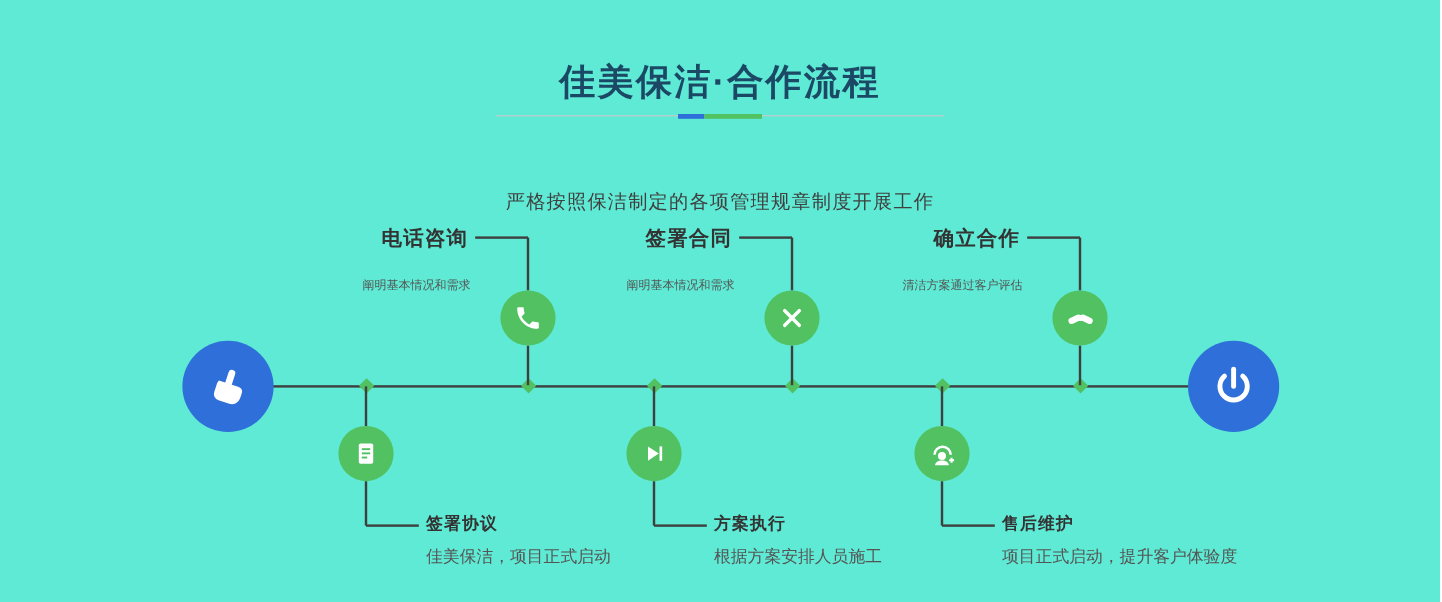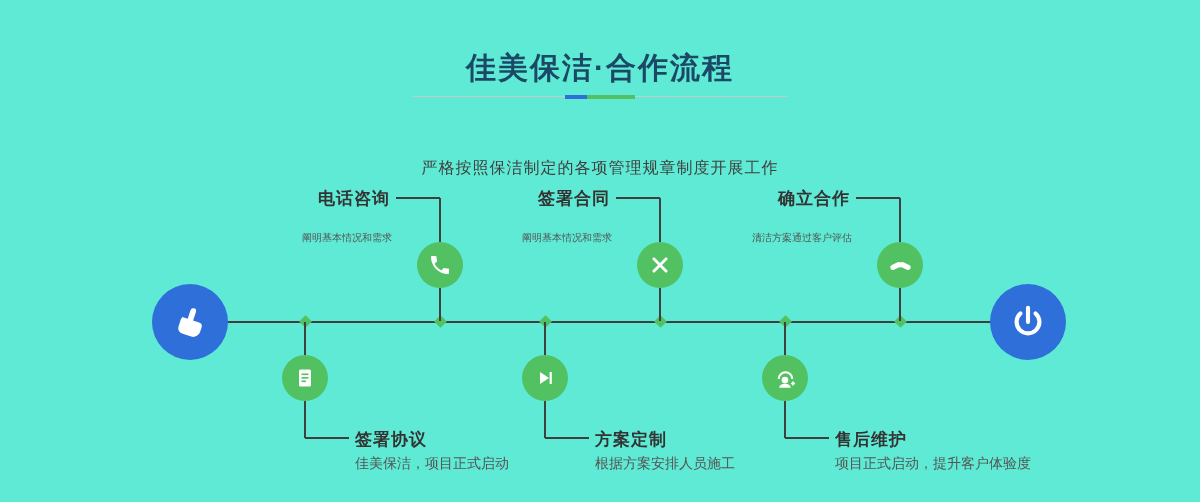--- a/index.html
+++ b/index.html
@@ -70,21 +70,21 @@
   .step-top .desc{
     position:absolute;right:calc(1202px - var(--x) + 46px);top:231px;
     font-size:10px;color:#555;white-space:nowrap;
   }
   .step-bottom .node-circle{top:355px;}
   .step-bottom .v-up{top:322px;height:33px;}
   .step-bottom .v-down{top:401px;height:37px;}
   .step-bottom .h-line{left:var(--x);top:437px;width:44px;}
   .step-bottom .label{
     position:absolute;left:calc(var(--x) + 50px);top:428px;
-    font-size:17px;font-weight:bold;color:#333;white-space:nowrap;letter-spacing:1px;
+    font-size:14px;font-weight:bold;color:#333;white-space:nowrap;letter-spacing:1px;
   }
   .step-bottom .desc{
     position:absolute;left:calc(var(--x) + 50px);top:455px;
     font-size:14px;color:#555;white-space:nowrap;
   }
   svg{display:block;}
 </style>
 </head>
 <body>
 
@@ -187,21 +187,21 @@
   <div class="step-bottom" style="--x:545px">
     <div class="conn v v-up"></div>
     <div class="conn v v-down"></div>
     <div class="conn h h-line"></div>
     <div class="node-circle">
       <svg width="24" height="24" viewBox="0 0 24 24">
         <path d="M7 6v12l9-6z" fill="#ffffff"></path>
         <rect x="16.6" y="6" width="2.2" height="12" fill="#ffffff"></rect>
       </svg>
     </div>
-    <div class="label">方案定制</div>
+    <div class="label">方案执行</div>
     <div class="desc">根据方案安排人员施工</div>
   </div>
 
   <div class="step-bottom" style="--x:785px">
     <div class="conn v v-up"></div>
     <div class="conn v v-down"></div>
     <div class="conn h h-line"></div>
     <div class="node-circle">
       <svg width="25" height="25" viewBox="0 0 24 24">
         <path d="M5.5 12.5a6.5 6.5 0 0 1 13 0" fill="none" stroke="#ffffff" stroke-width="2"></path>

